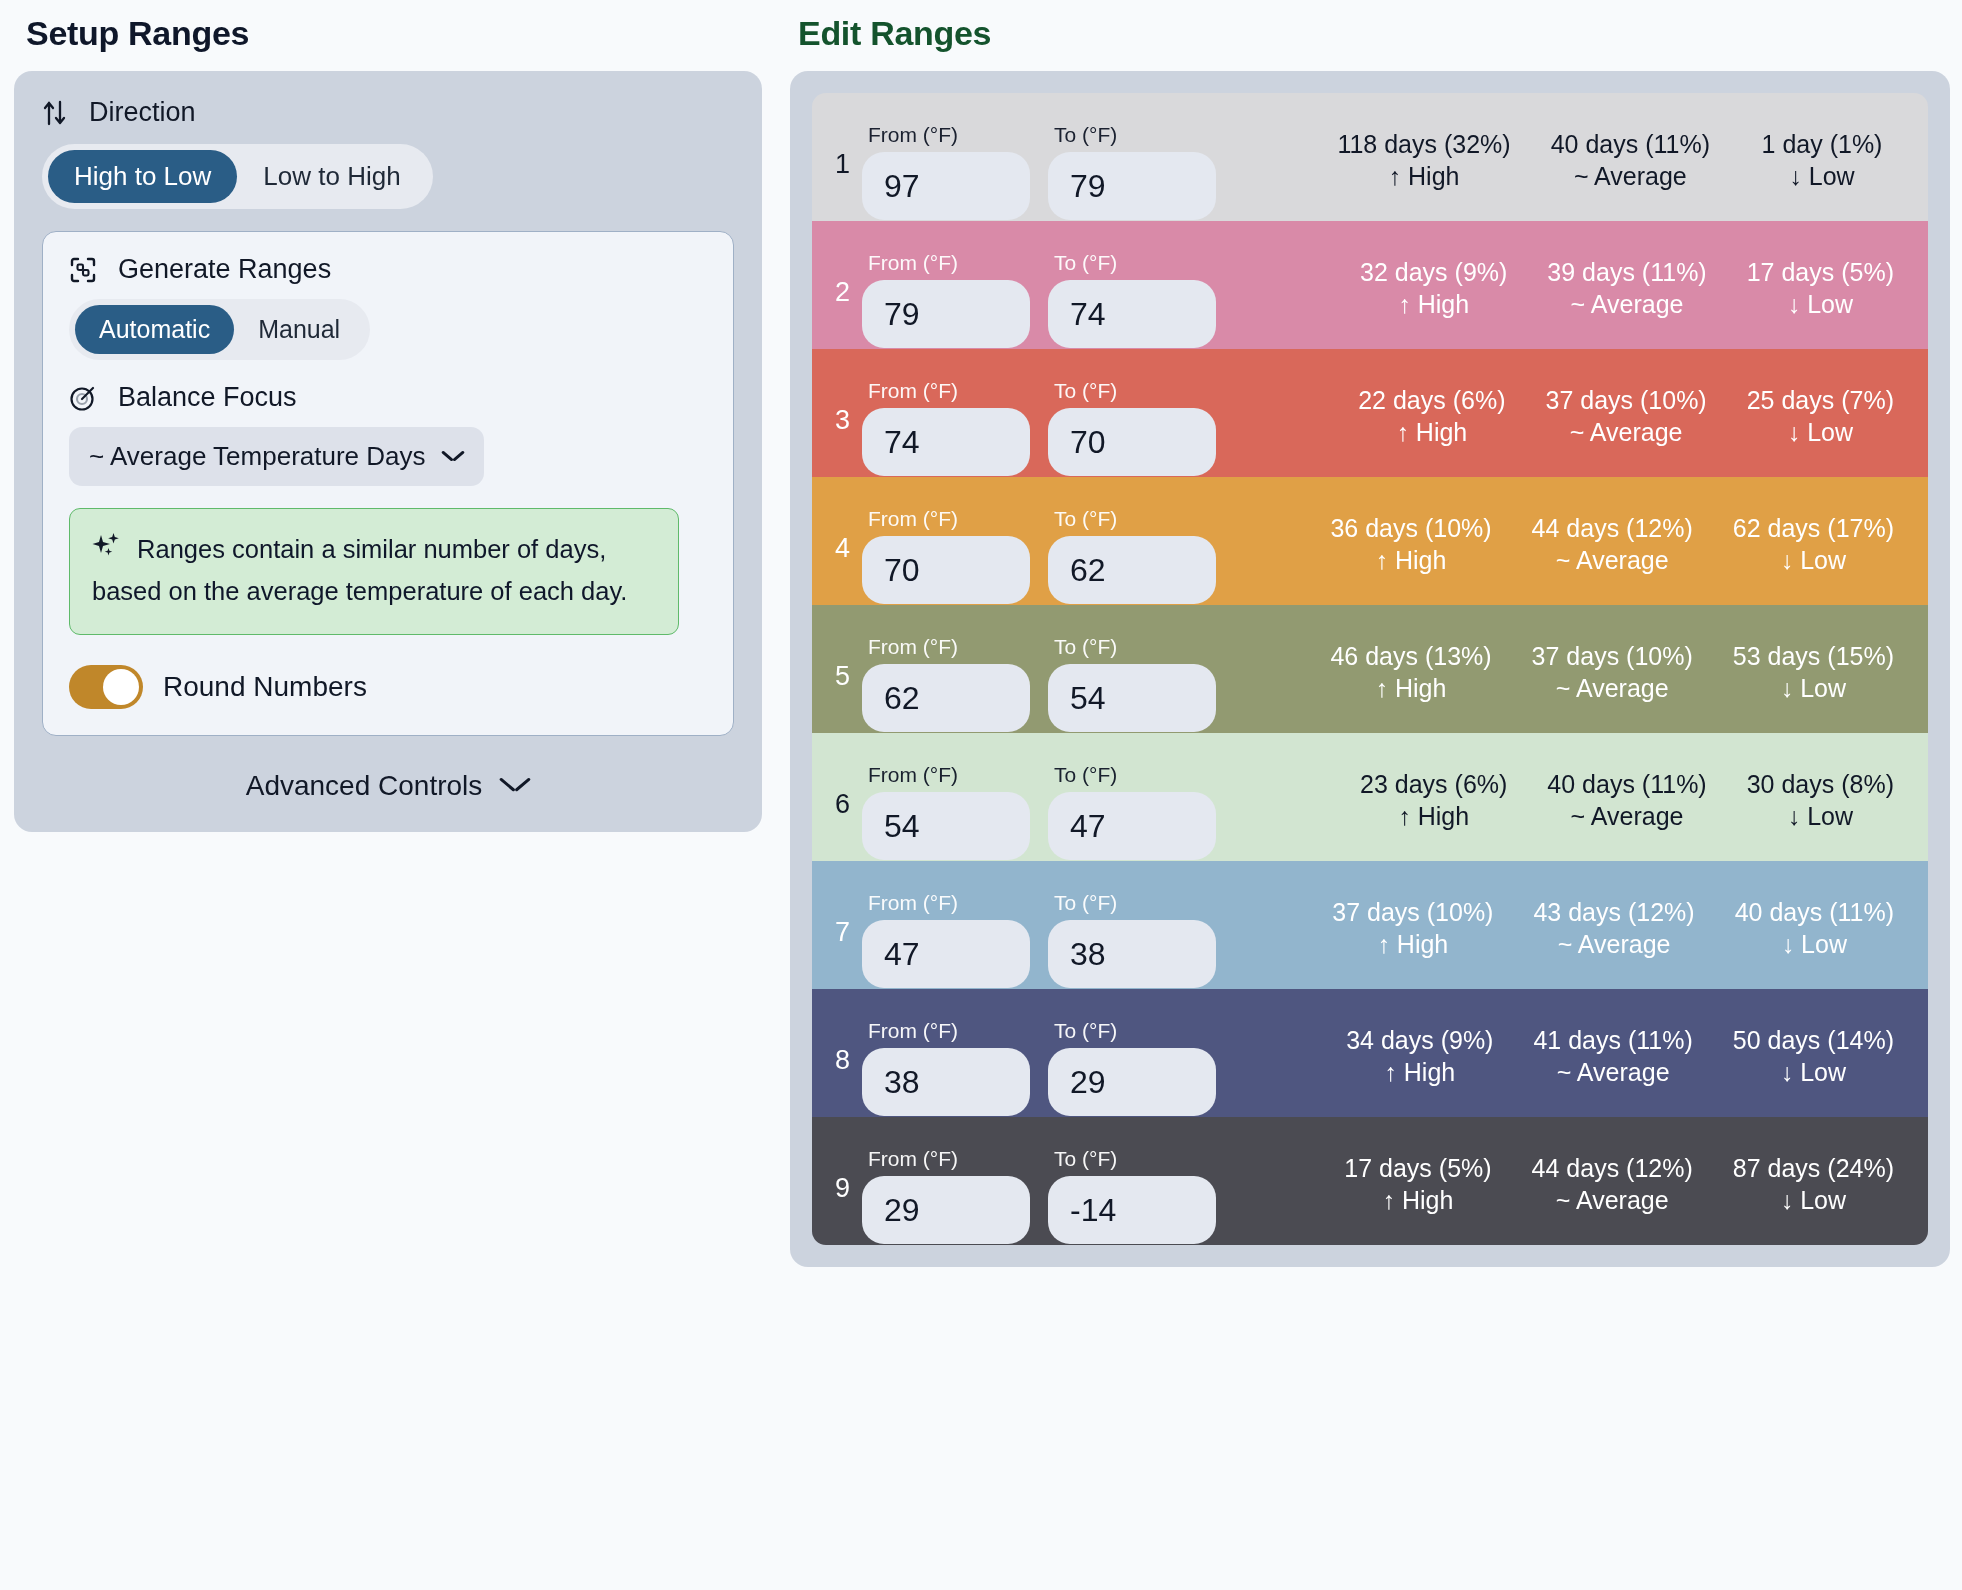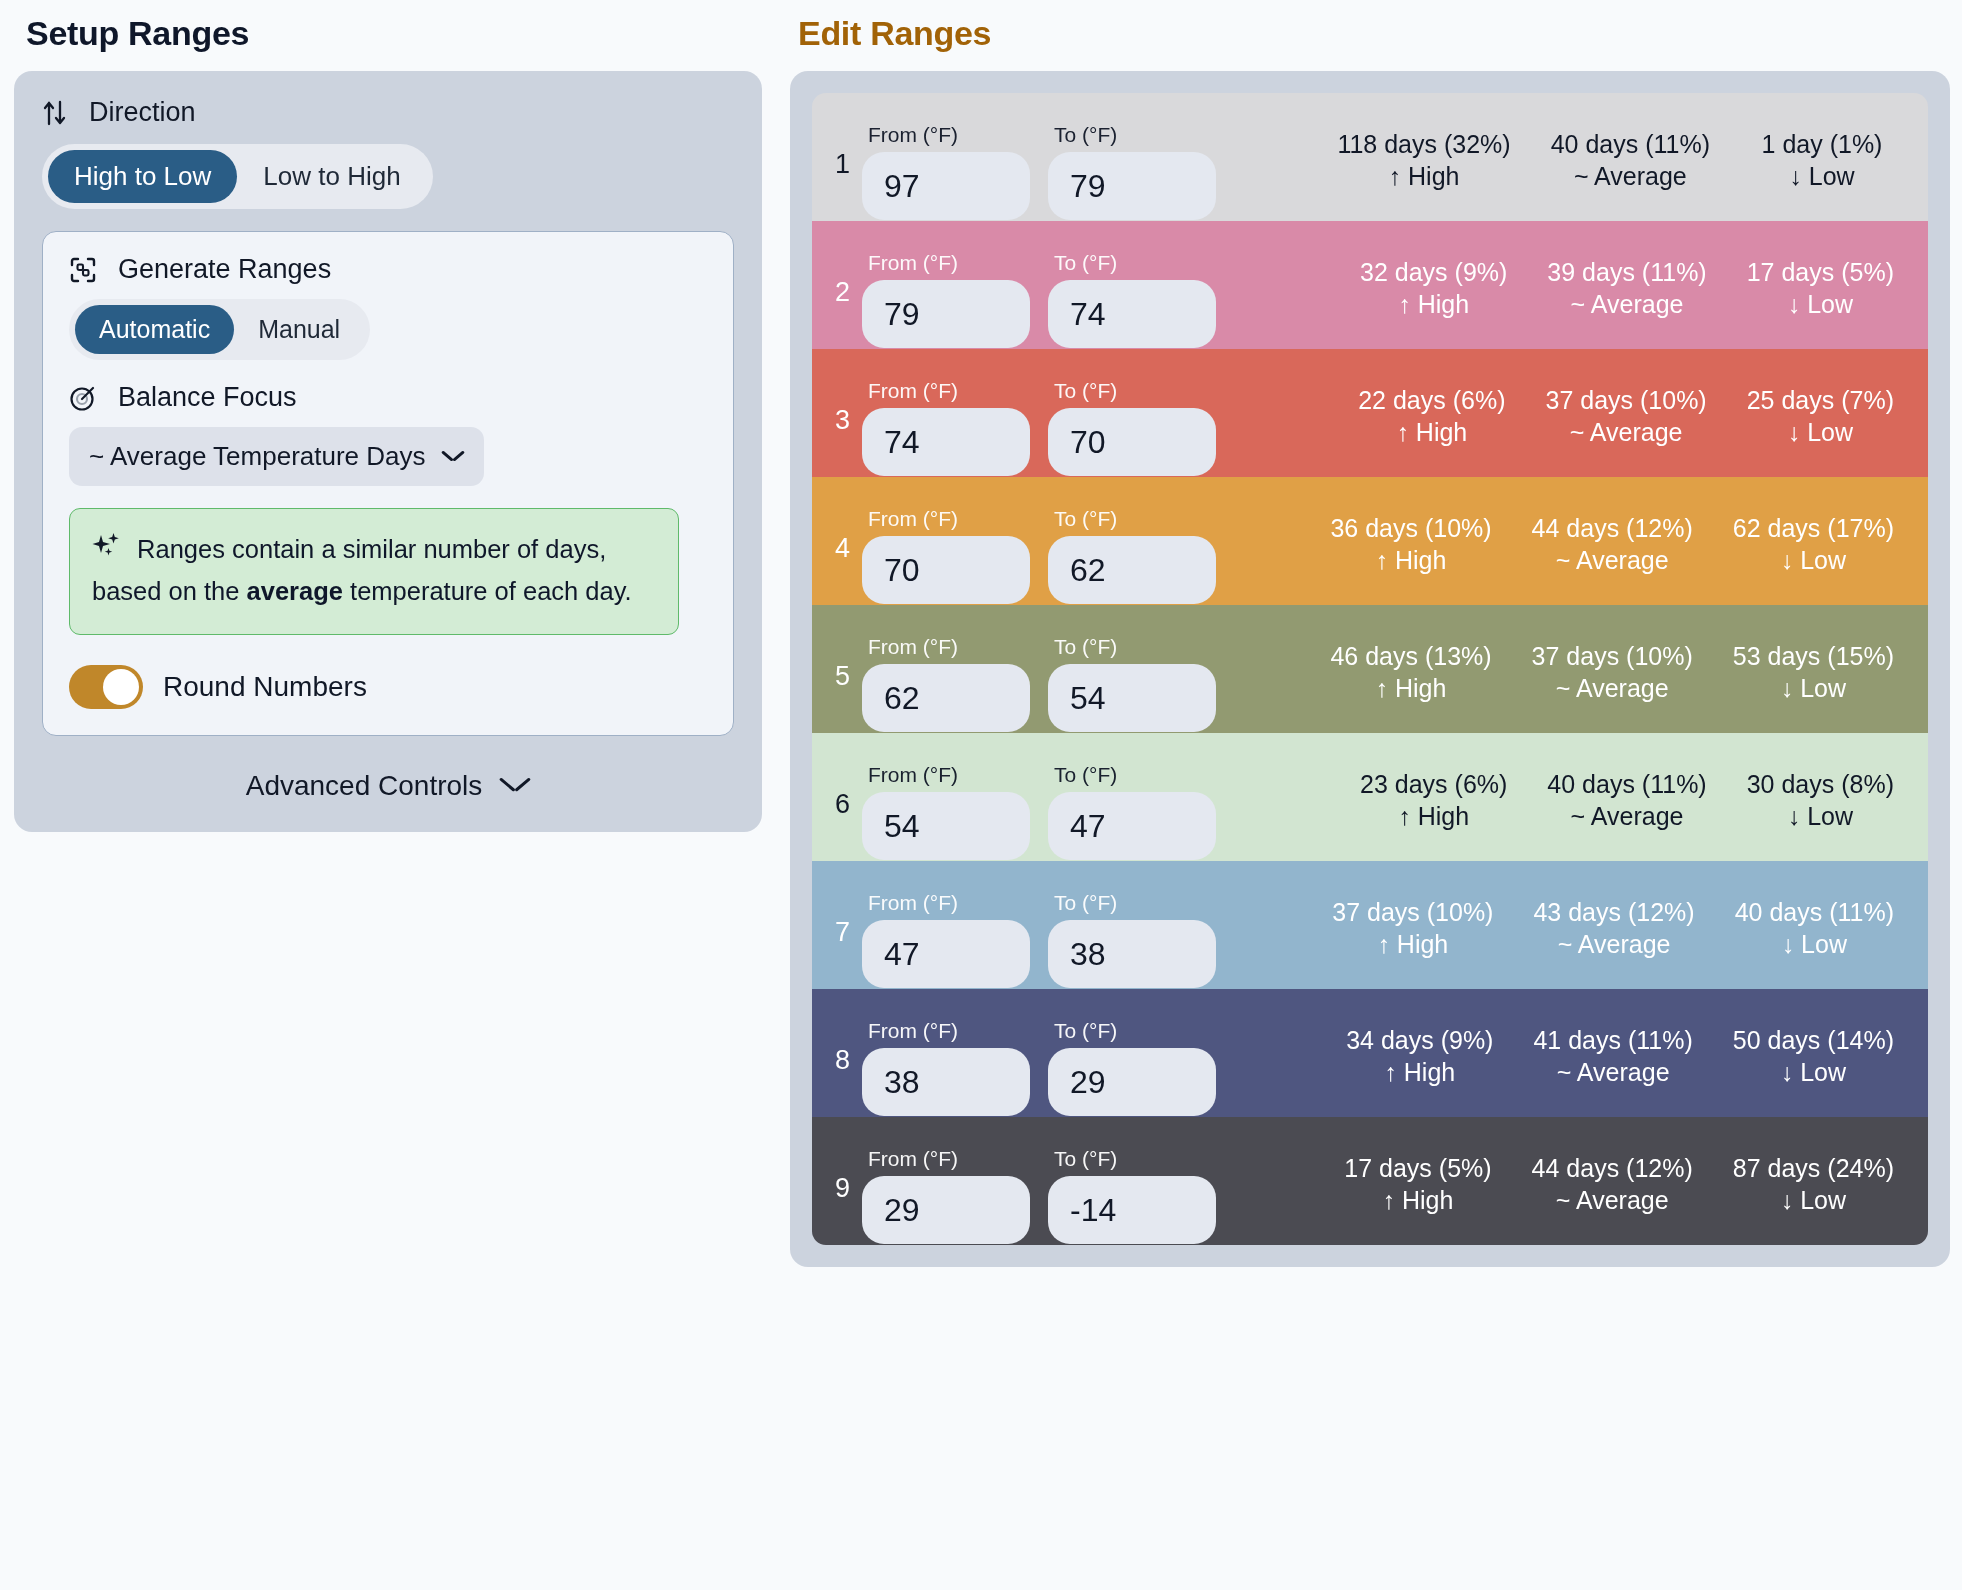--- a/index.html
+++ b/index.html
@@ -69,21 +69,21 @@
   .hint {
     margin-top: 22px;
     background: #d3ecd5;
     border: 1px solid #5fba6a;
     border-radius: 11px;
     padding: 20px 24px 22px 22px;
     font-size: 25.5px; line-height: 1.58; color: #0f172a;
     max-width: 610px;
   }
   .hint .sparkle { vertical-align: -2px; margin-right: 8px; }
-  .hint b { font-weight: 700; }
+  .hint b { font-weight: 400; }
 
   .toggle-row { display: flex; align-items: center; gap: 20px; margin-top: 30px; }
   .toggle {
     width: 74px; height: 44px; border-radius: 999px;
     background: #c0872a; position: relative; cursor: pointer; flex: 0 0 auto;
   }
   .toggle .knob {
     position: absolute; top: 4px; right: 4px;
     width: 36px; height: 36px; border-radius: 50%; background: #ffffff;
   }
@@ -97,21 +97,21 @@
   .chev-lg::before, .chev-lg::after {
     content:""; position:absolute; top:0; width: 19px; height: 3px;
     background:#111827; border-radius:2px;
   }
   .chev-lg::before { left:0; transform: rotate(40deg); transform-origin: left center; }
   .chev-lg::after  { right:0; transform: rotate(-40deg); transform-origin: right center; }
 
   
   .right-col { flex: 1 1 auto; padding: 14px 24px 0 0; }
   .edit-title {
-    font-size: 34px; font-weight: 700; color: #a16207;
+    font-size: 34px; font-weight: 700; color: #14532d;
     letter-spacing: -0.3px; margin: 0 0 18px 8px;
   }
   .ranges-card {
     background: #ccd3de;
     border-radius: 18px;
     padding: 22px;
     width: 1160px;
   }
   .ranges-list {
     border-radius: 14px;

